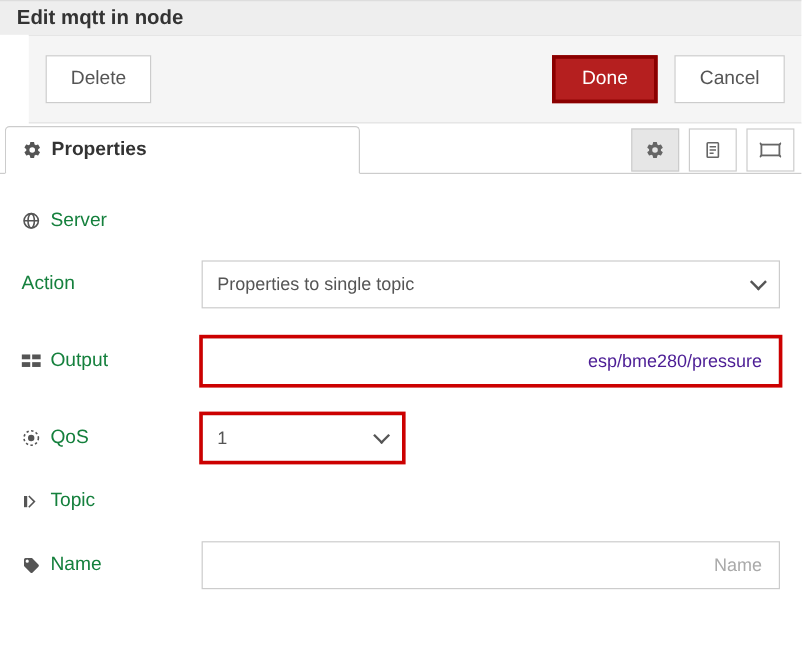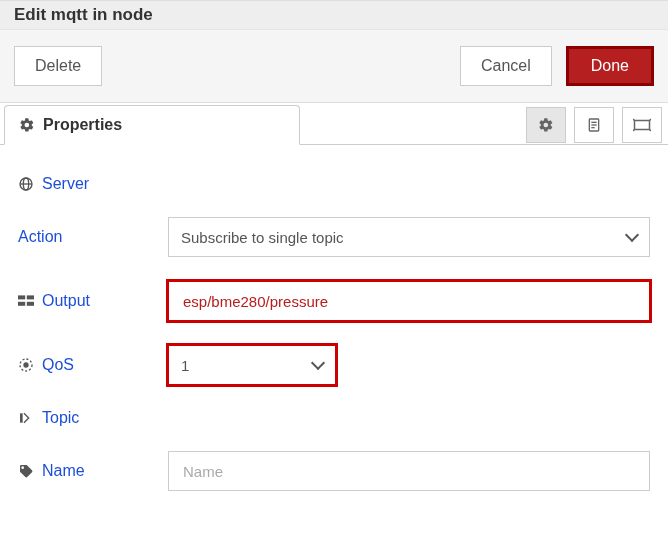--- a/index.html
+++ b/index.html
@@ -19,20 +19,21 @@
     font-size: 17px;
     color: #333;
   }
   .toolbar {
     background: #f5f5f5;
     border-top: 1px solid #e5e5e5;
     border-bottom: 1px solid #ddd;
     padding: 16px 14px;
     display: flex;
     align-items: center;
+    margin-left: 24px;
   }
   .btn {
     display: inline-flex;
     align-items: center;
     justify-content: center;
     height: 40px;
     padding: 0 20px;
     font-size: 16px;
     background: #fff;
     border: 1px solid #ccc;
@@ -109,21 +110,21 @@
     display: flex;
     align-items: center;
     margin-bottom: 24px;
   }
   .label {
     width: 150px;
     display: flex;
     align-items: center;
     gap: 8px;
     font-size: 16px;
-    color: #1d4ed8;
+    color: #15803d;
   }
   .field { flex: 1; display: flex; align-items: center; gap: 10px; }
   .ctrl {
     width: 100%;
     height: 40px;
     padding: 0 12px;
     font-size: 15px;
     border: 1px solid #ccc;
     background: #fff;
     color: #555;
@@ -136,21 +137,21 @@
     position: absolute;
     right: 12px;
     top: 50%;
     width: 8px; height: 8px;
     border-right: 2px solid #555;
     border-bottom: 2px solid #555;
     transform: translateY(-70%) rotate(45deg);
   }
   .ctrl.input input {
     border: 0; outline: 0; width: 100%; height: 100%;
-    font-size: 15px; color: #b91c1c; background: transparent;
+    font-size: 15px; color: #4c1d95; background: transparent; text-align: right;
   }
   .ctrl.input input::placeholder { color: #aaa; }
   .highlight { outline: 3px solid #cc0000; outline-offset: -1px; }
   .edit-sq {
     width: 44px; height: 40px;
     border: 1px solid #ccc;
     display:flex; align-items:center; justify-content:center;
     cursor:pointer; background:#fff;
   }
   .w-server { max-width: 360px; }
@@ -158,22 +159,22 @@
   svg { display:block; }
 </style>
 </head>
 <body>
 
 <div class="titlebar">Edit mqtt in node</div>
 
 <div class="toolbar">
   <div class="btn">Delete</div>
   <div class="spacer"></div>
+  <div class="btn btn-done">Done</div>
   <div class="btn">Cancel</div>
-  <div class="btn btn-done">Done</div>
 </div>
 
 <div class="tabbar">
   <div class="tab">
     <span>
       <svg width="16" height="16" viewBox="0 0 24 24" fill="#555">
           <path d="M19.14,12.94a7,7,0,0,0,.05-.94,7,7,0,0,0-.05-.94l2.11-1.65a.5.5,0,0,0,.12-.64l-2-3.46a.5.5,0,0,0-.6-.22l-2.49,1a7,7,0,0,0-1.63-.94l-.38-2.65A.5.5,0,0,0,13.77,2H9.77a.5.5,0,0,0-.5.42L8.89,5.07a7,7,0,0,0-1.63.94l-2.49-1a.5.5,0,0,0-.6.22l-2,3.46a.5.5,0,0,0,.12.64L4.4,11a7,7,0,0,0-.05.94,7,7,0,0,0,.05.94L2.29,14.53a.5.5,0,0,0-.12.64l2,3.46a.5.5,0,0,0,.6.22l2.49-1a7,7,0,0,0,1.63.94l.38,2.65a.5.5,0,0,0,.5.42h4a.5.5,0,0,0,.5-.42l.38-2.65a7,7,0,0,0,1.63-.94l2.49,1a.5.5,0,0,0,.6-.22l2-3.46a.5.5,0,0,0-.12-.64ZM11.77,15.5A3.5,3.5,0,1,1,15.27,12,3.5,3.5,0,0,1,11.77,15.5Z"></path>
         </svg>
     </span>
     <span>Properties</span>
@@ -224,21 +225,21 @@
       <span>Server</span>
     </div>
   </div>
 
   <div class="row">
     <div class="label">
       <span>Action</span>
     </div>
     <div class="field">
       <div class="ctrl select">
-        <span>Subscribe to single topic</span>
+        <span>Properties to single topic</span>
       </div>
     </div>
   </div>
 
   <div class="row">
     <div class="label">
       <span>
         <svg width="16" height="14" viewBox="0 0 20 16" fill="#555">
             <rect x="0" y="1" width="9" height="5"></rect>
             <rect x="11" y="1" width="9" height="5"></rect>

